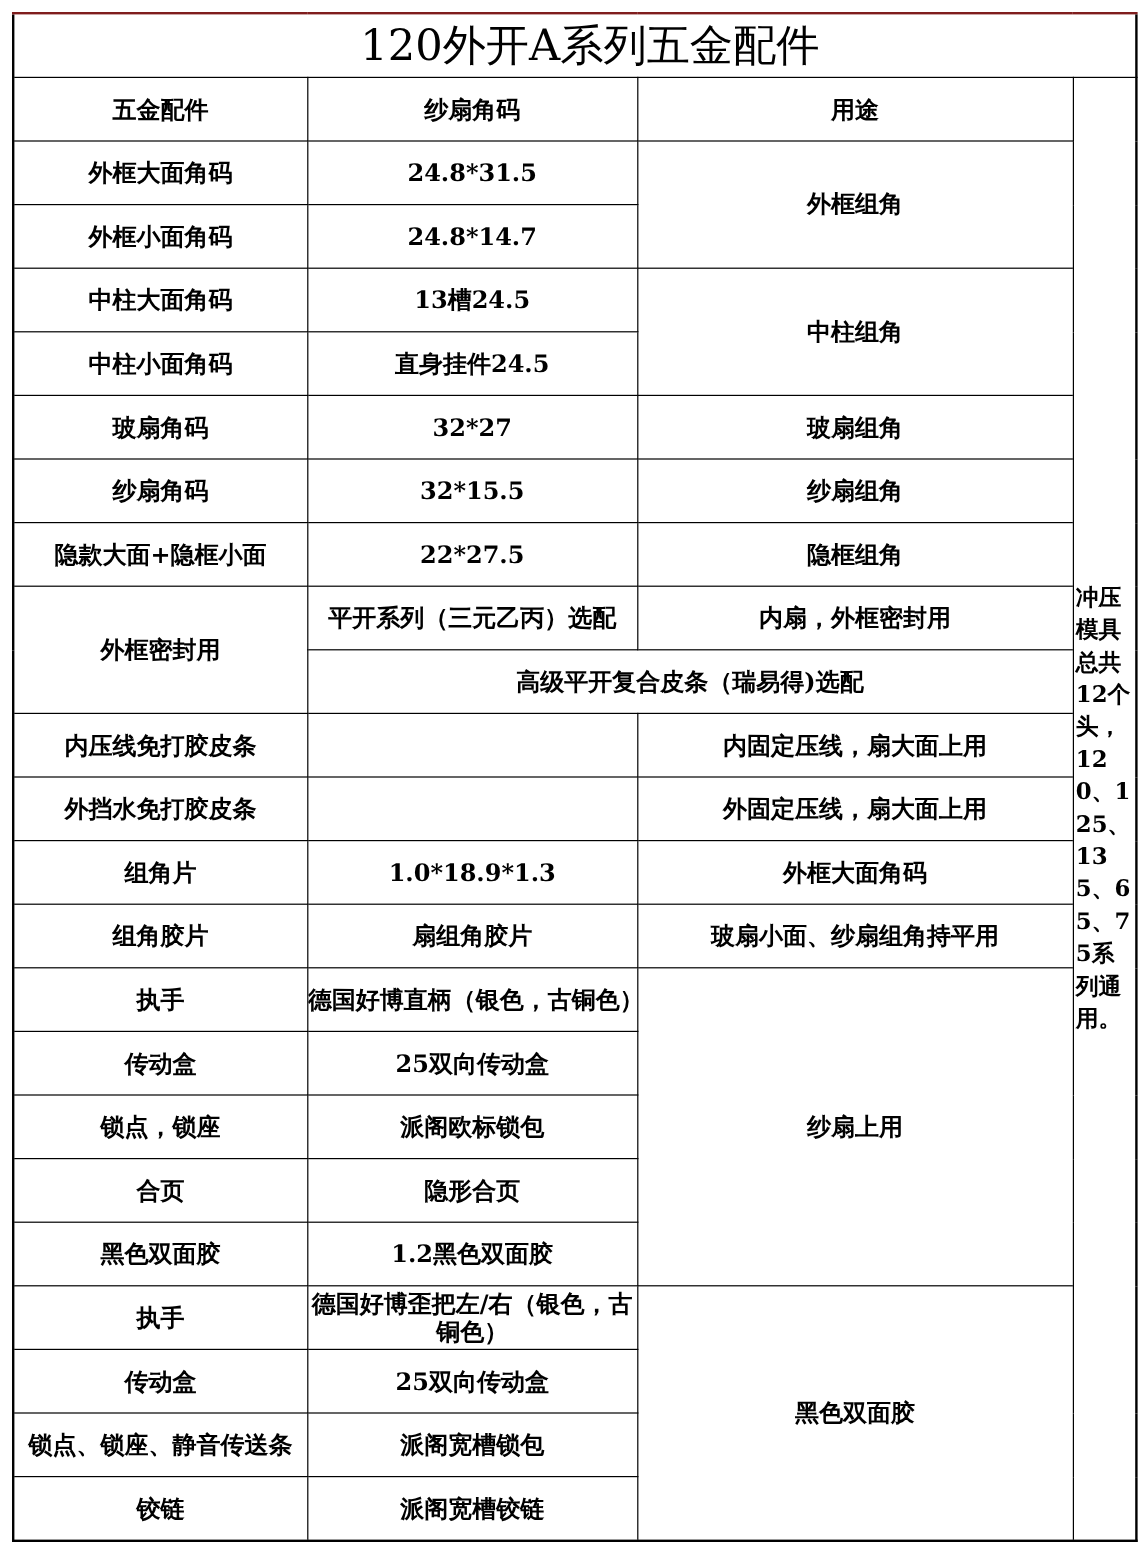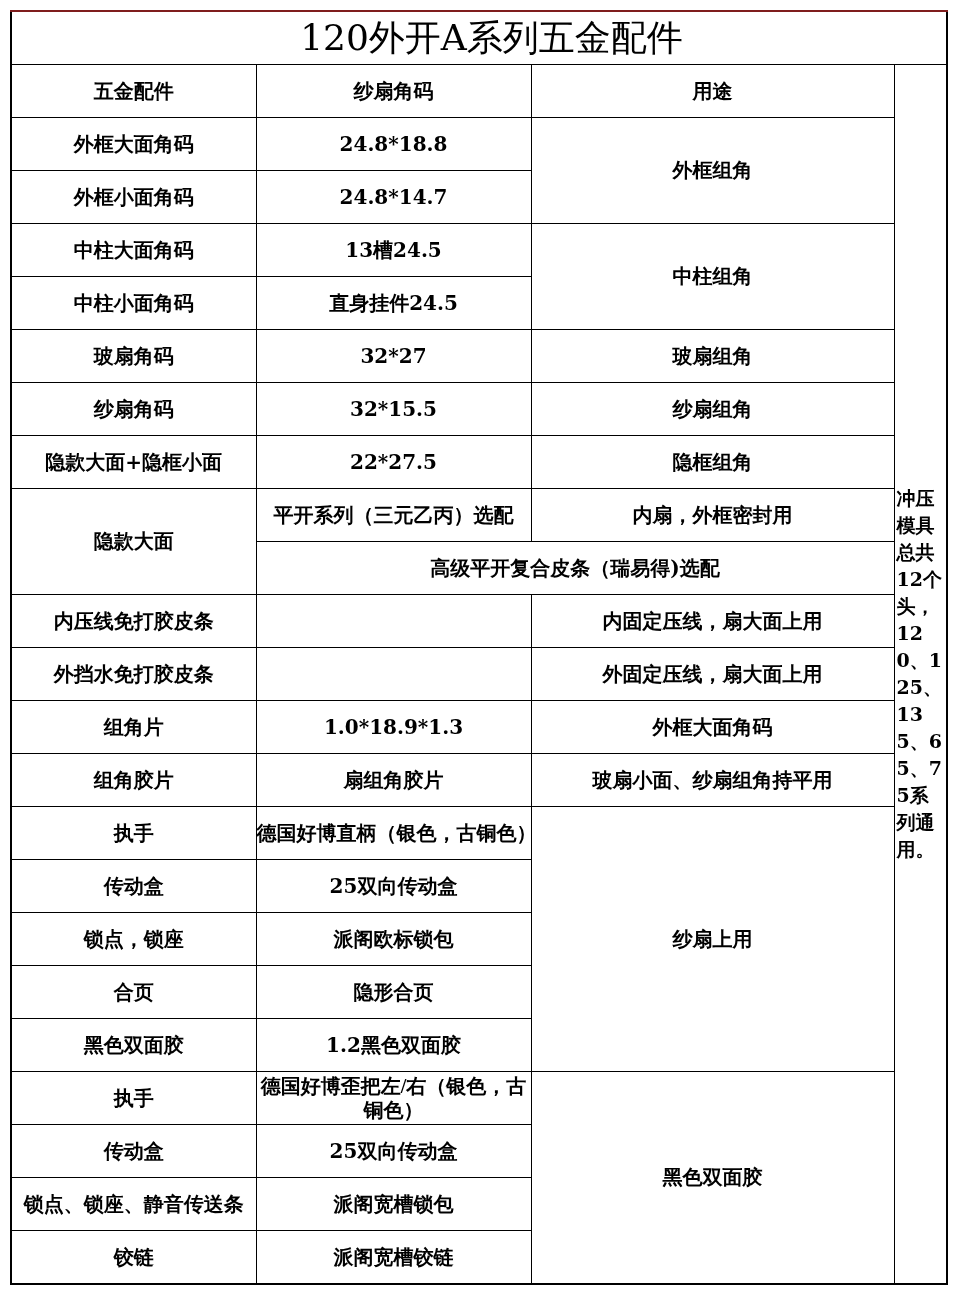--- a/index.html
+++ b/index.html
@@ -1,20 +1,20 @@
 <!DOCTYPE html>
 <html><head>
 <meta charset="utf-8">
 <style>
   html,body{margin:0;padding:0;background:#fff;}
   body{width:956px;height:1293px;position:relative;font-family:"DejaVu Serif","Liberation Serif",serif;color:#000;}
   table{position:absolute;left:10px;top:10px;border-collapse:collapse;table-layout:fixed;width:936px;}
   td{border:1px solid #000;text-align:center;vertical-align:middle;font-size:20px;font-weight:bold;padding:0;overflow:hidden;white-space:nowrap;height:52px;}
   td.title{height:52px;font-size:36px;font-weight:normal;border-top:2px solid #7f1d1d;padding-left:25px;}
-  td.wrap{white-space:normal;line-height:24px;font-family:Liberation Serif, serif;}
+  td.wrap{white-space:normal;line-height:24px;}
   td.side{white-space:normal;vertical-align:middle;text-align:left;line-height:27px;font-size:19px;word-break:break-all;padding:0 2px;}
   table{border:2px solid #000;}
 </style>
 </head>
 <body>
 
 <table>
   <colgroup>
       <col style="width:245px">
       <col style="width:275px">
@@ -26,21 +26,21 @@
         <td colspan="4" class="title">120外开A系列五金配件</td>
       </tr>
   <tr>
     <td>五金配件</td>
     <td>纱扇角码</td>
     <td>用途</td>
     <td rowspan="23" class="side">冲压模具总共12个头，120、125、135、65、75系列通用。</td>
   </tr>
   <tr>
     <td>外框大面角码</td>
-    <td>24.8*18.8</td>
+    <td>24.8*31.5</td>
     <td rowspan="2">外框组角</td>
   </tr>
   <tr>
     <td>外框小面角码</td>
     <td>24.8*14.7</td>
   </tr>
   <tr>
     <td>中柱大面角码</td>
     <td>13槽24.5</td>
     <td rowspan="2">中柱组角</td>
@@ -58,21 +58,21 @@
     <td>纱扇角码</td>
     <td>32*15.5</td>
     <td>纱扇组角</td>
   </tr>
   <tr>
     <td>隐款大面+隐框小面</td>
     <td>22*27.5</td>
     <td>隐框组角</td>
   </tr>
   <tr>
-    <td rowspan="2">隐款大面</td>
+    <td rowspan="2">外框密封用</td>
     <td>平开系列（三元乙丙）选配</td>
     <td>内扇，外框密封用</td>
   </tr>
   <tr>
     <td colspan="2">高级平开复合皮条（瑞易得)选配</td>
   </tr>
   <tr>
     <td>内压线免打胶皮条</td>
     <td></td>
     <td>内固定压线，扇大面上用</td>

